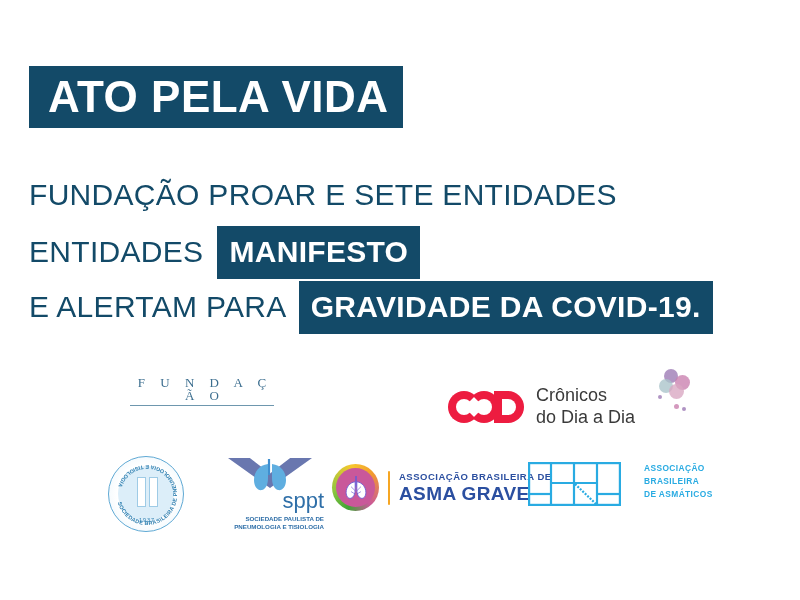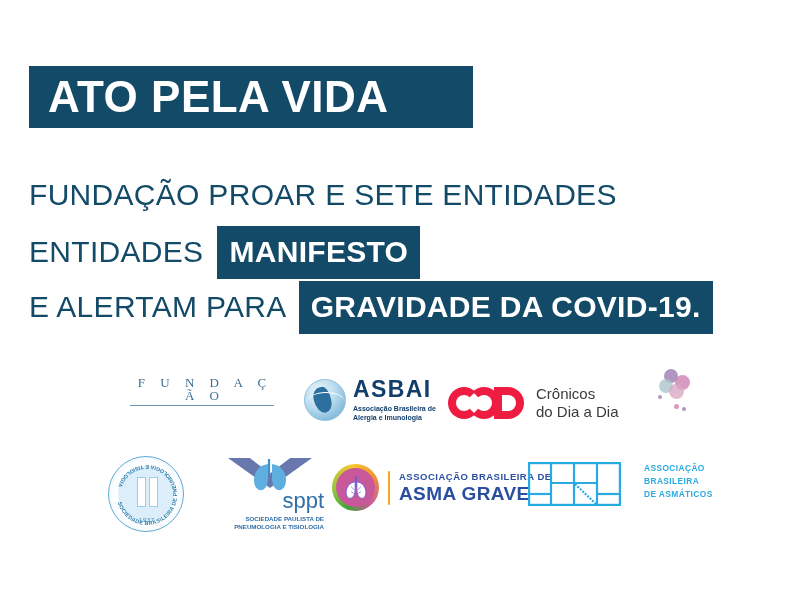--- a/index.html
+++ b/index.html
@@ -12,21 +12,21 @@
   #poster {
     position: relative;
     width: 800px; height: 600px;
     background: #ffffff;
   }
 
   
   .title-banner {
     position: absolute;
     left: 29px; top: 66px;
-    width: 444px; height: 62px;
+    width: 374px; height: 62px;
     background: #134A68;
     display: flex;
     align-items: center;
     padding-left: 19px;
   }
   .title-text {
     color: #ffffff;
     font-size: 44px;
     font-weight: 700;
     letter-spacing: 0.5px;
@@ -146,21 +146,21 @@
     position: absolute; left: 46px; top: 0;
     width: 30px; height: 32px;
     background: #ED1C40;
     border-radius: 0 16px 16px 0;
   }
   .cdd-mark .d::after {
     content: ""; position: absolute; left: 8px; top: 8px;
     width: 14px; height: 16px; background: #ffffff;
     border-radius: 0 8px 8px 0;
   }
-  .cdd-txt { color: #3A3A3A; font-size: 15px; font-weight: 400; line-height: 1.22; }
+  .cdd-txt { color: #3A3A3A; font-size: 18px; font-weight: 400; line-height: 1.22; }
 
   
   .abraf { left: 628px; top: 6px; width: 86px; }
   .abraf-dots { position: relative; height: 34px; }
   .abraf-dots span {
     position: absolute; border-radius: 50%; opacity: 0.78;
   }
   .ad1 { left: 20px; top: 1px;  width: 14px; height: 14px; background: #9B78B4; }
   .ad2 { left: 31px; top: 7px;  width: 15px; height: 15px; background: #C97FAE; }
   .ad3 { left: 15px; top: 11px; width: 14px; height: 14px; background: #A9C3C9; }
@@ -276,30 +276,20 @@
 
   <div class="logos">
 
     <div class="logo-row">
 
       <div class="logo proar">
         <div class="fund">F U N D A Ç Ã O</div>
         <div class="rule"></div>
       </div>
 
-      <div class="logo asbai">
-        <div class="globe"></div>
-        <div class="asbai-txt">
-          <div class="asbai-name">ASBAI</div>
-          <div class="asbai-sub">
-            <div>Associação Brasileira de</div>
-            <div>Alergia e Imunologia</div>
-          </div>
-        </div>
-      </div>
 
       <div class="logo cdd">
         <div class="cdd-mark">
           <span class="c1"></span>
           <span class="c2"></span>
           <span class="d"></span>
         </div>
         <div class="cdd-txt">
           <div>Crônicos</div>
           <div>do Dia a Dia</div>

